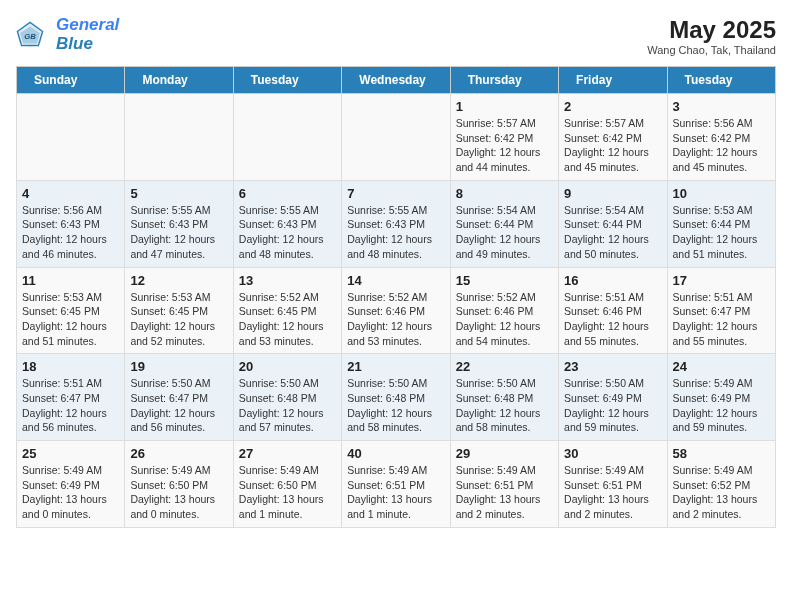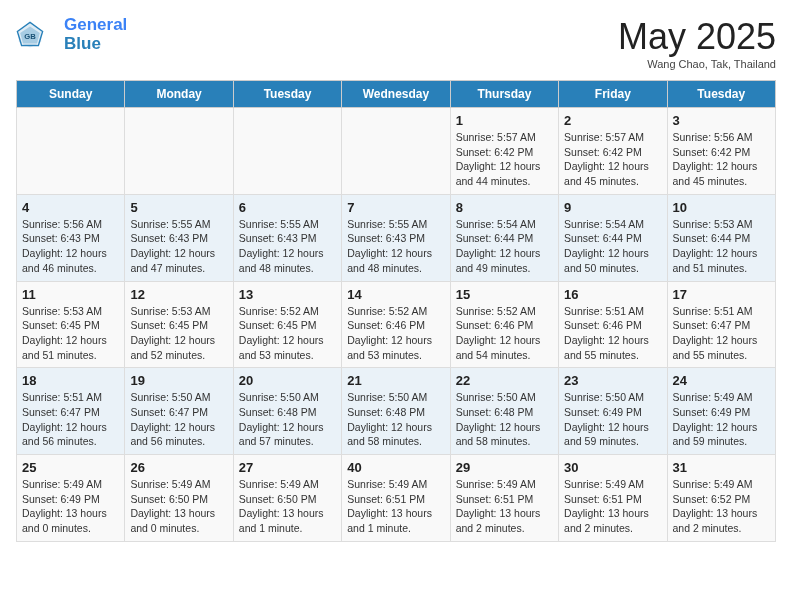--- a/index.html
+++ b/index.html
@@ -12,49 +12,50 @@
     }
     .header {
       display: flex;
       justify-content: space-between;
       align-items: flex-start;
       margin-bottom: 10px;
     }
     .logo {
       display: flex;
       align-items: center;
-      gap: 20px;
+      gap: 12px;
+      font-style: italic;
     }
     .logo-icon {
       width: 28px;
       height: 28px;
     }
     .title-block {
       text-align: right;
     }
     .title-block h1 {
-      font-size: 36px;
-      font-weight: normal;
+      font-size: 24px;
+      font-weight: bold;
       color: #222;
     }
     .title-block h2 {
       font-size: 11px;
       font-weight: normal;
       color: #444;
     }
     table {
       width: 100%;
       border-collapse: collapse;
       font-size: 11px;
     }
     thead tr th {
       background-color: #2980b9;
       color: #fff;
-      text-align: center;
-      padding: 6px 5px;
+      text-align: left;
+      padding: 6px 17px;
       font-size: 12px;
       font-weight: bold;
       border: 1px solid #ccc;
     }
     tbody tr td {
       vertical-align: top;
       padding: 5px;
       border: 1px solid #ddd;
       min-height: 70px;
       width: 108px;
@@ -243,18 +244,18 @@
         </td>
         <td>
           <span class="day-num">29</span>
           <div class="day-detail">Sunrise: 5:49 AM<br>Sunset: 6:51 PM<br>Daylight: 13 hours<br>and 2 minutes.</div>
         </td>
         <td>
           <span class="day-num">30</span>
           <div class="day-detail">Sunrise: 5:49 AM<br>Sunset: 6:51 PM<br>Daylight: 13 hours<br>and 2 minutes.</div>
         </td>
         <td>
-          <span class="day-num">31</span>
+          <span class="day-num">58</span>
           <div class="day-detail">Sunrise: 5:49 AM<br>Sunset: 6:52 PM<br>Daylight: 13 hours<br>and 2 minutes.</div>
         </td>
       </tr>
     </tbody>
 </table>
 
 </body></html>

